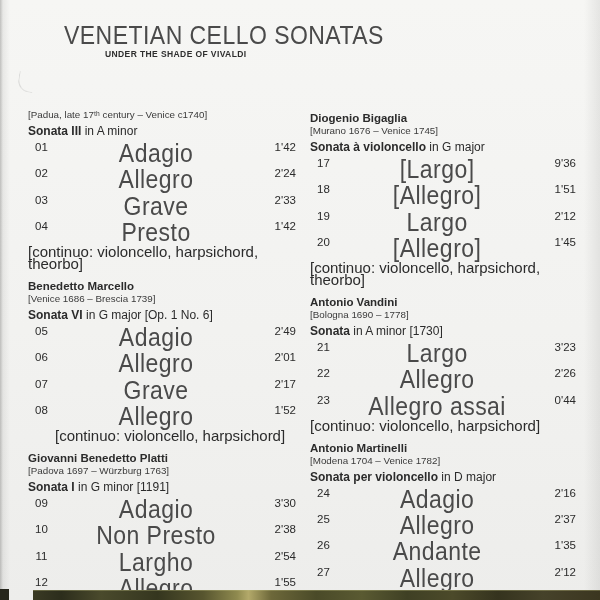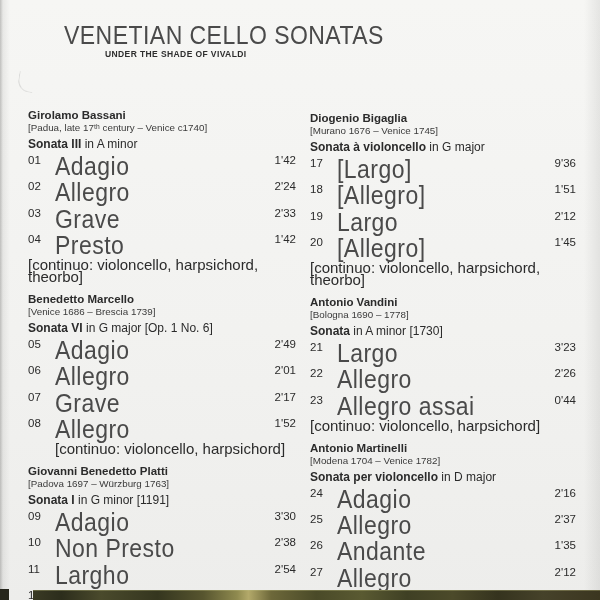--- a/index.html
+++ b/index.html
@@ -25,21 +25,21 @@
     border-radius:0 0 0 12px;transform:rotate(9deg);
   }
   .col{position:absolute;}
   .col-left{left:28px;top:109px;width:268px;}
   .col-right{left:310px;top:112px;width:266px;}
   .section{margin-bottom:10px;}
   .composer{font-weight:bold;font-size:11.5px;line-height:13px;}
   .dates{font-size:9.8px;line-height:12px;color:#3a3a3a;margin-bottom:3px;}
   .work{font-size:12px;line-height:15px;margin-bottom:1px;}
   .work .wb{font-weight:bold;}
-  .track{display:flex;font-size:11.5px;line-height:14px;}
+  .track{display:flex;font-size:11.5px;line-height:14px;text-align:center;}
   .track .no{width:27px;flex:none;}
   .track .title{flex:1;min-width:0;}
   .track .time{flex:none;}
   .continuo{font-size:15px;line-height:12px;margin-top:1px;}
   .continuo.indented{padding-left:27px;}
   .strip-block{position:absolute;left:0;top:589px;width:9px;height:11px;background:#26261c;}
   .strip{
     position:absolute;left:33px;top:590px;width:567px;height:10px;
     background:linear-gradient(90deg,
       #3a3a24 0%, #2c2d1c 5%, #4a4a2c 12%, #35361f 22%, #57552f 30%,
@@ -56,21 +56,20 @@
   <div class="header">
     <div class="title">VENETIAN CELLO SONATAS</div>
     <div class="subtitle">UNDER THE SHADE OF VIVALDI</div>
   </div>
 
   <div class="smudge"></div>
 
   <div class="col col-left">
     <div id="col-left-sections">
         <div class="section">
-          <div class="composer">Girolamo Bassani</div>
           <div class="dates">[Padua, late 17ᵗʰ century – Venice c1740]</div>
           <div class="work"><span class="wb">Sonata III</span><span class="wr"> in A minor</span></div>
           <div class="track">
             <span class="no">01</span>
             <span class="title">Adagio</span>
             <span class="time">1'42</span>
           </div>
           <div class="track">
             <span class="no">02</span>
             <span class="title">Allegro</span>

